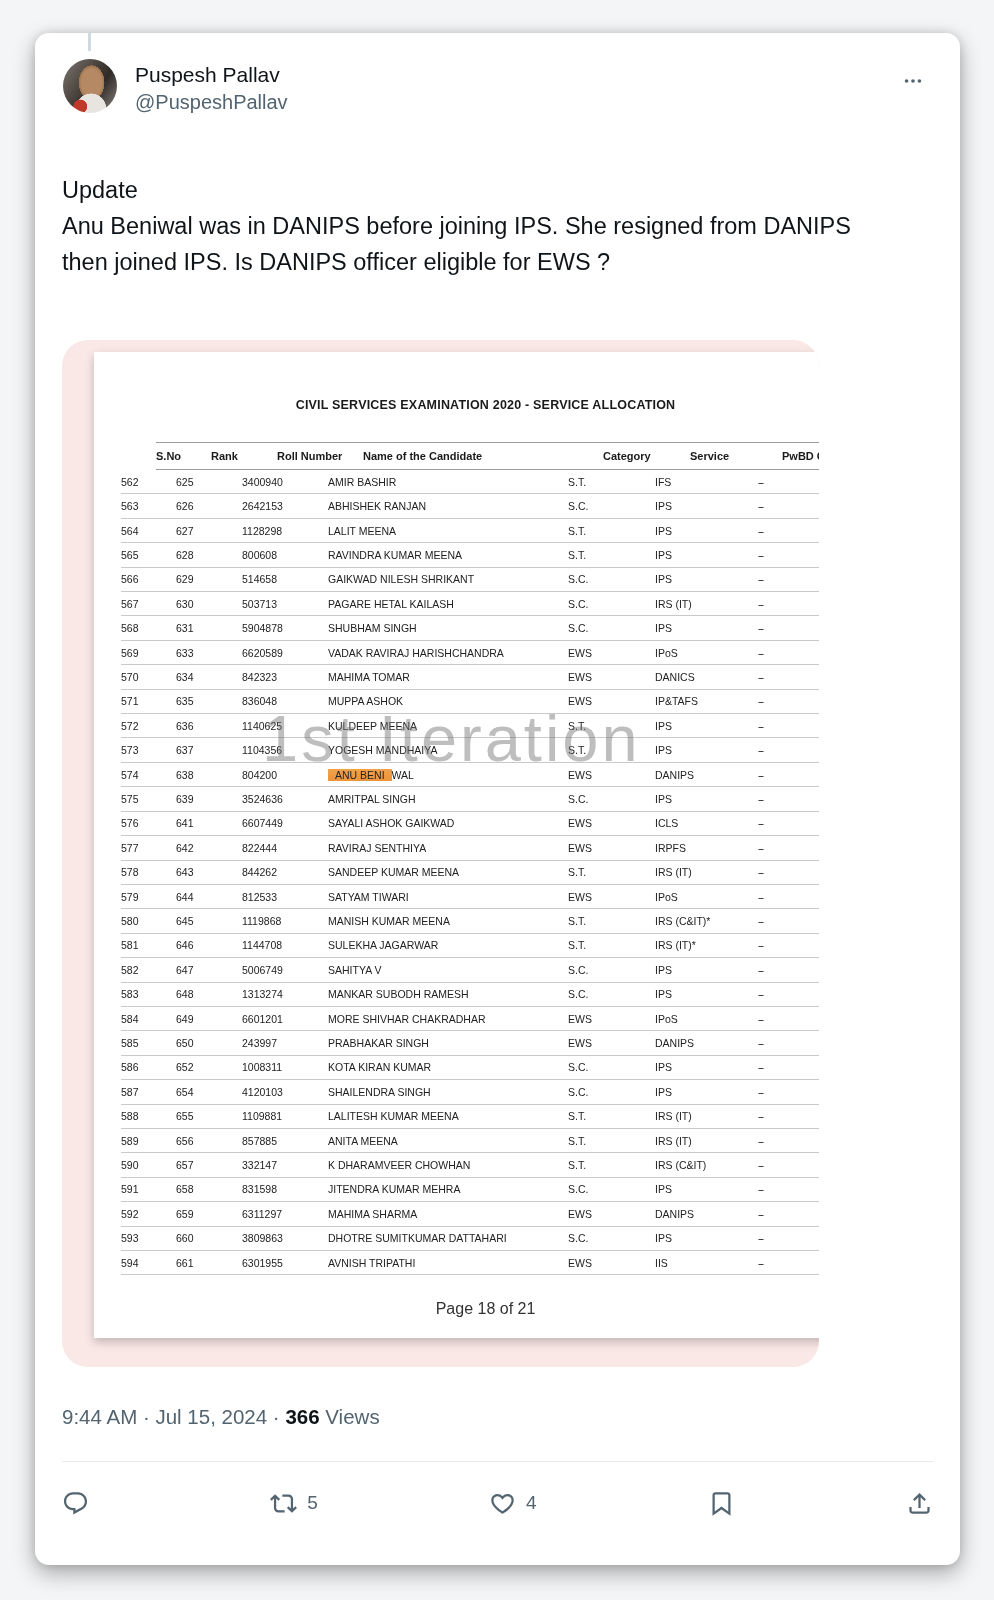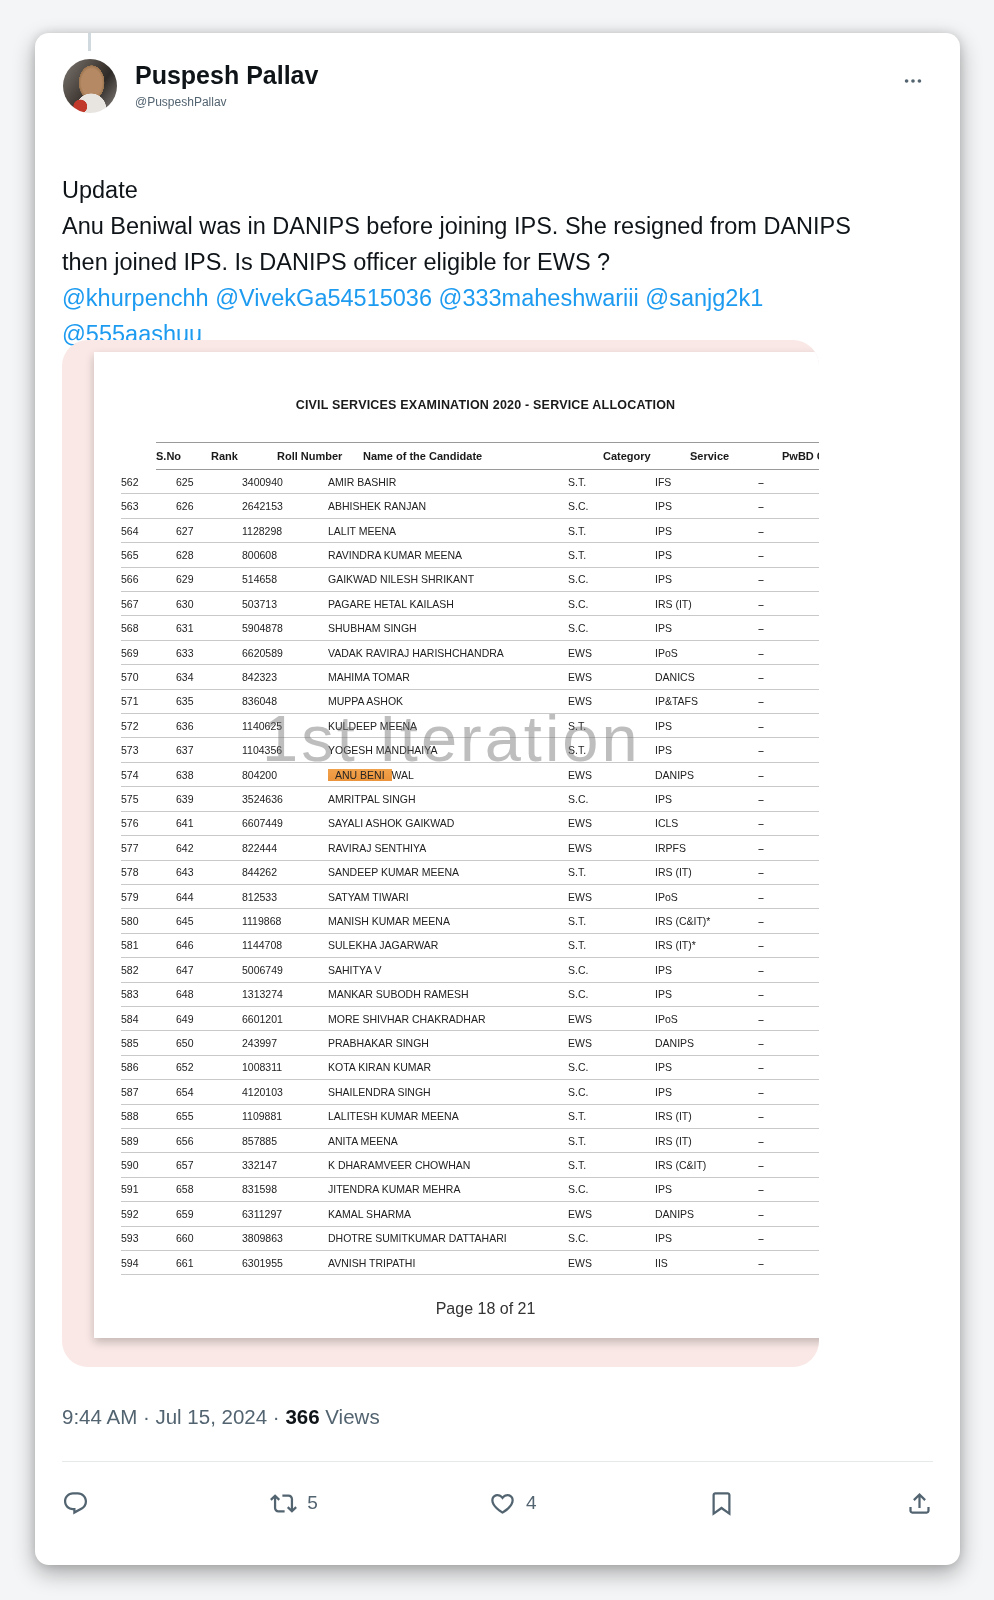--- a/index.html
+++ b/index.html
@@ -22,22 +22,22 @@
   .tweet-header { position:absolute; top:26px; left:28px; right:28px; display:flex; align-items:flex-start; }
   .avatar {
     width:54px; height:54px; border-radius:50%; flex:0 0 54px; overflow:hidden;
     background:
       radial-gradient(circle at 32% 88%, #c0392b 0 11%, transparent 12%),
       radial-gradient(circle at 52% 92%, #e8e4e0 0 26%, transparent 27%),
       radial-gradient(ellipse 17px 23px at 53% 44%, #b58963 0 60%, #9a744f 75%, transparent 76%),
       linear-gradient(125deg, #7d7772 0%, #413a34 48%, #2e2a27 62%, #8c8680 100%);
   }
   .author-block { margin-left:18px; padding-top:2px; }
-  .author-name { font-size:25px; font-weight:bold; color:#0f1419; line-height:28px; }
-  .author-handle { font-size:12px; color:#536471; line-height:27px; }
+  .author-name { font-size:21px; font-weight:normal; color:#0f1419; line-height:28px; }
+  .author-handle { font-size:20px; color:#536471; line-height:27px; }
   .more-btn { position:absolute; right:2px; top:6px; width:34px; height:34px; border:none; background:none; cursor:pointer; color:#536471; }
   .more-btn svg { width:22px; height:22px; fill:#536471; }
 
   
   .tweet-body { position:absolute; top:139px; left:27px; width:820px; font-size:23.5px; line-height:36px; color:#0f1419; }
   .mentions a, .mention { color:#1d9bf0; text-decoration:none; cursor:pointer; }
 
   
   .embed {
     position:absolute; top:307px; left:27px; width:757px; height:1027px;
@@ -87,21 +87,20 @@
           <circle cx="5" cy="12" r="2"></circle>
           <circle cx="12" cy="12" r="2"></circle>
           <circle cx="19" cy="12" r="2"></circle>
         </svg>
     </button>
   </div>
 
   <div class="tweet-body">
     <div>Update</div>
     <div>Anu Beniwal was in DANIPS before joining IPS. She resigned from DANIPS then joined IPS. Is DANIPS officer eligible for EWS ?</div>
-    <div class="mentions" id="mentions"><span class="mention">@khurpenchh</span> <span class="mention">@VivekGa54515036</span> <span class="mention">@333maheshwariii</span> <span class="mention">@sanjg2k1</span> <span class="mention">@555aashuu</span></div>
   </div>
 
   <div class="embed">
     <div class="doc">
       <div class="doc-title">CIVIL SERVICES EXAMINATION 2020 - SERVICE ALLOCATION</div>
       <div class="doc-table">
         <div class="thead-row" id="thead">
             <div class="cell">S.No</div>
             <div class="cell">Rank</div>
             <div class="cell">Roll Number</div>
@@ -378,21 +377,21 @@
               <div class="cell">831598</div>
               <div class="cell">JITENDRA KUMAR MEHRA</div>
               <div class="cell">S.C.</div>
               <div class="cell">IPS</div>
               <div class="cell pwbd">--</div>
             </div>
             <div class="trow">
               <div class="cell">592</div>
               <div class="cell">659</div>
               <div class="cell">6311297</div>
-              <div class="cell">KAMAL SHARMA</div>
+              <div class="cell">MAHIMA SHARMA</div>
               <div class="cell">EWS</div>
               <div class="cell">DANIPS</div>
               <div class="cell pwbd">--</div>
             </div>
             <div class="trow">
               <div class="cell">593</div>
               <div class="cell">660</div>
               <div class="cell">3809863</div>
               <div class="cell">DHOTRE SUMITKUMAR DATTAHARI</div>
               <div class="cell">S.C.</div>

